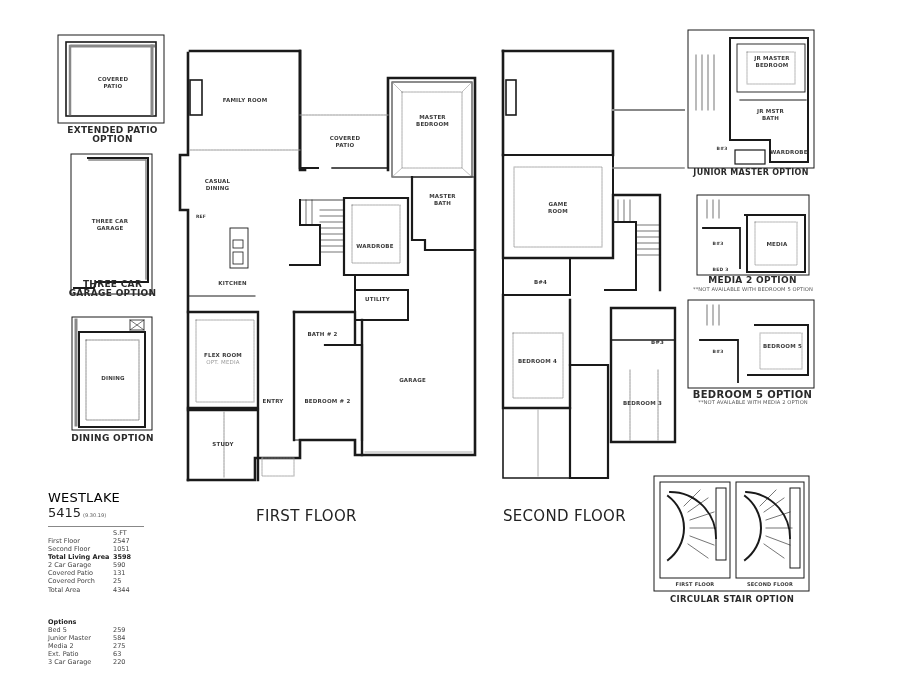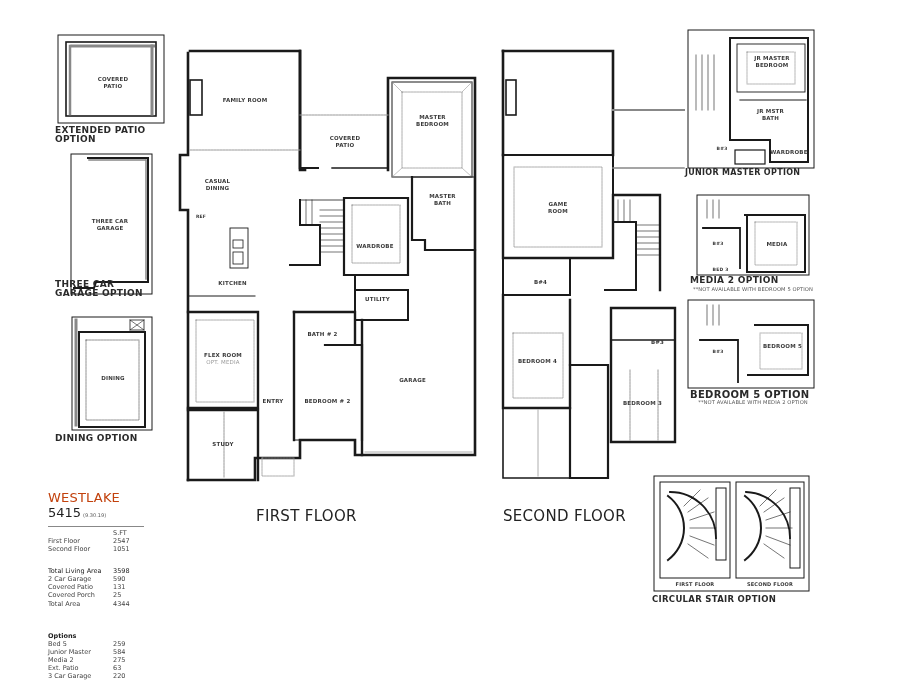--- a/index.html
+++ b/index.html
@@ -1,32 +1,32 @@
 <!DOCTYPE html>
 <html><head>
 <meta charset="utf-8">
 <style>
   * { box-sizing: border-box; margin: 0; padding: 0; }
   html, body { width: 900px; height: 695px; background: #ffffff; overflow: hidden; }
   body { position: relative; font-family: "DejaVu Sans", sans-serif; color: #2b2b2b; }
   .lbl { position: absolute; font-family: "DejaVu Sans", sans-serif; font-size: 5.5px; color: #3a3a3a; text-align: center; line-height: 1.25; letter-spacing: 0.2px; white-space: pre-line; font-weight: bold; }
-  .caption { position: absolute; font-family: "DejaVu Sans", sans-serif; font-weight: bold; color: #2a2a2a; line-height: 1.05; letter-spacing: 0.3px; }
+  .caption { position: absolute; font-family: "DejaVu Sans", sans-serif; font-weight: bold; color: #2a2a2a; text-align: center; line-height: 1.05; letter-spacing: 0.3px; }
   .note { position: absolute; font-family: "DejaVu Sans", sans-serif; font-size: 5.2px; color: #555; text-align: center; letter-spacing: 0.1px; }
   .floor-title { position: absolute; font-family: "DejaVu Sans", sans-serif; font-size: 15px; color: #222; letter-spacing: 0.3px; }
   svg { position: absolute; left: 0; top: 0; }
   .info { position: absolute; left: 48px; top: 490px; width: 100px; }
-  .info .name { font-family: "DejaVu Sans", sans-serif; font-size: 13px; color: #c2410c; letter-spacing: 0.2px; line-height: 15px; }
+  .info .name { font-family: "DejaVu Sans", sans-serif; font-size: 13px; color: #000000; letter-spacing: 0.2px; line-height: 15px; }
   .info .num { font-family: "DejaVu Sans", sans-serif; font-size: 13px; color: #1f1f1f; line-height: 15px; }
   .info .num small { font-size: 5px; color: #555; margin-left: 2px; }
   .info .rule { height: 1px; background: #888; width: 96px; margin-top: 3px; }
   .tbl { margin-top: 2px; font-family: "DejaVu Sans", sans-serif; font-size: 6.5px; color: #444; }
   .tbl .row { display: flex; line-height: 8.1px; }
   .tbl .k { width: 65px; }
   .tbl .v { width: 30px; }
-  .tbl .row.bold { font-weight: normal; color: #222; margin-top: 14px; }
+  .tbl .row.bold { font-weight: bold; color: #222; }
   .tbl .hdr { padding-left: 65px; line-height: 8px; }
   .tbl .opt-h { font-weight: bold; color: #222; margin-top: 24px; line-height: 8px; }
 </style>
 </head>
 <body>
 
 <svg width="900" height="695" viewBox="0 0 900 695">
   <defs>
     <pattern id="hatch" width="3" height="3" patternUnits="userSpaceOnUse">
       <rect width="3" height="3" fill="#fff"></rect>

